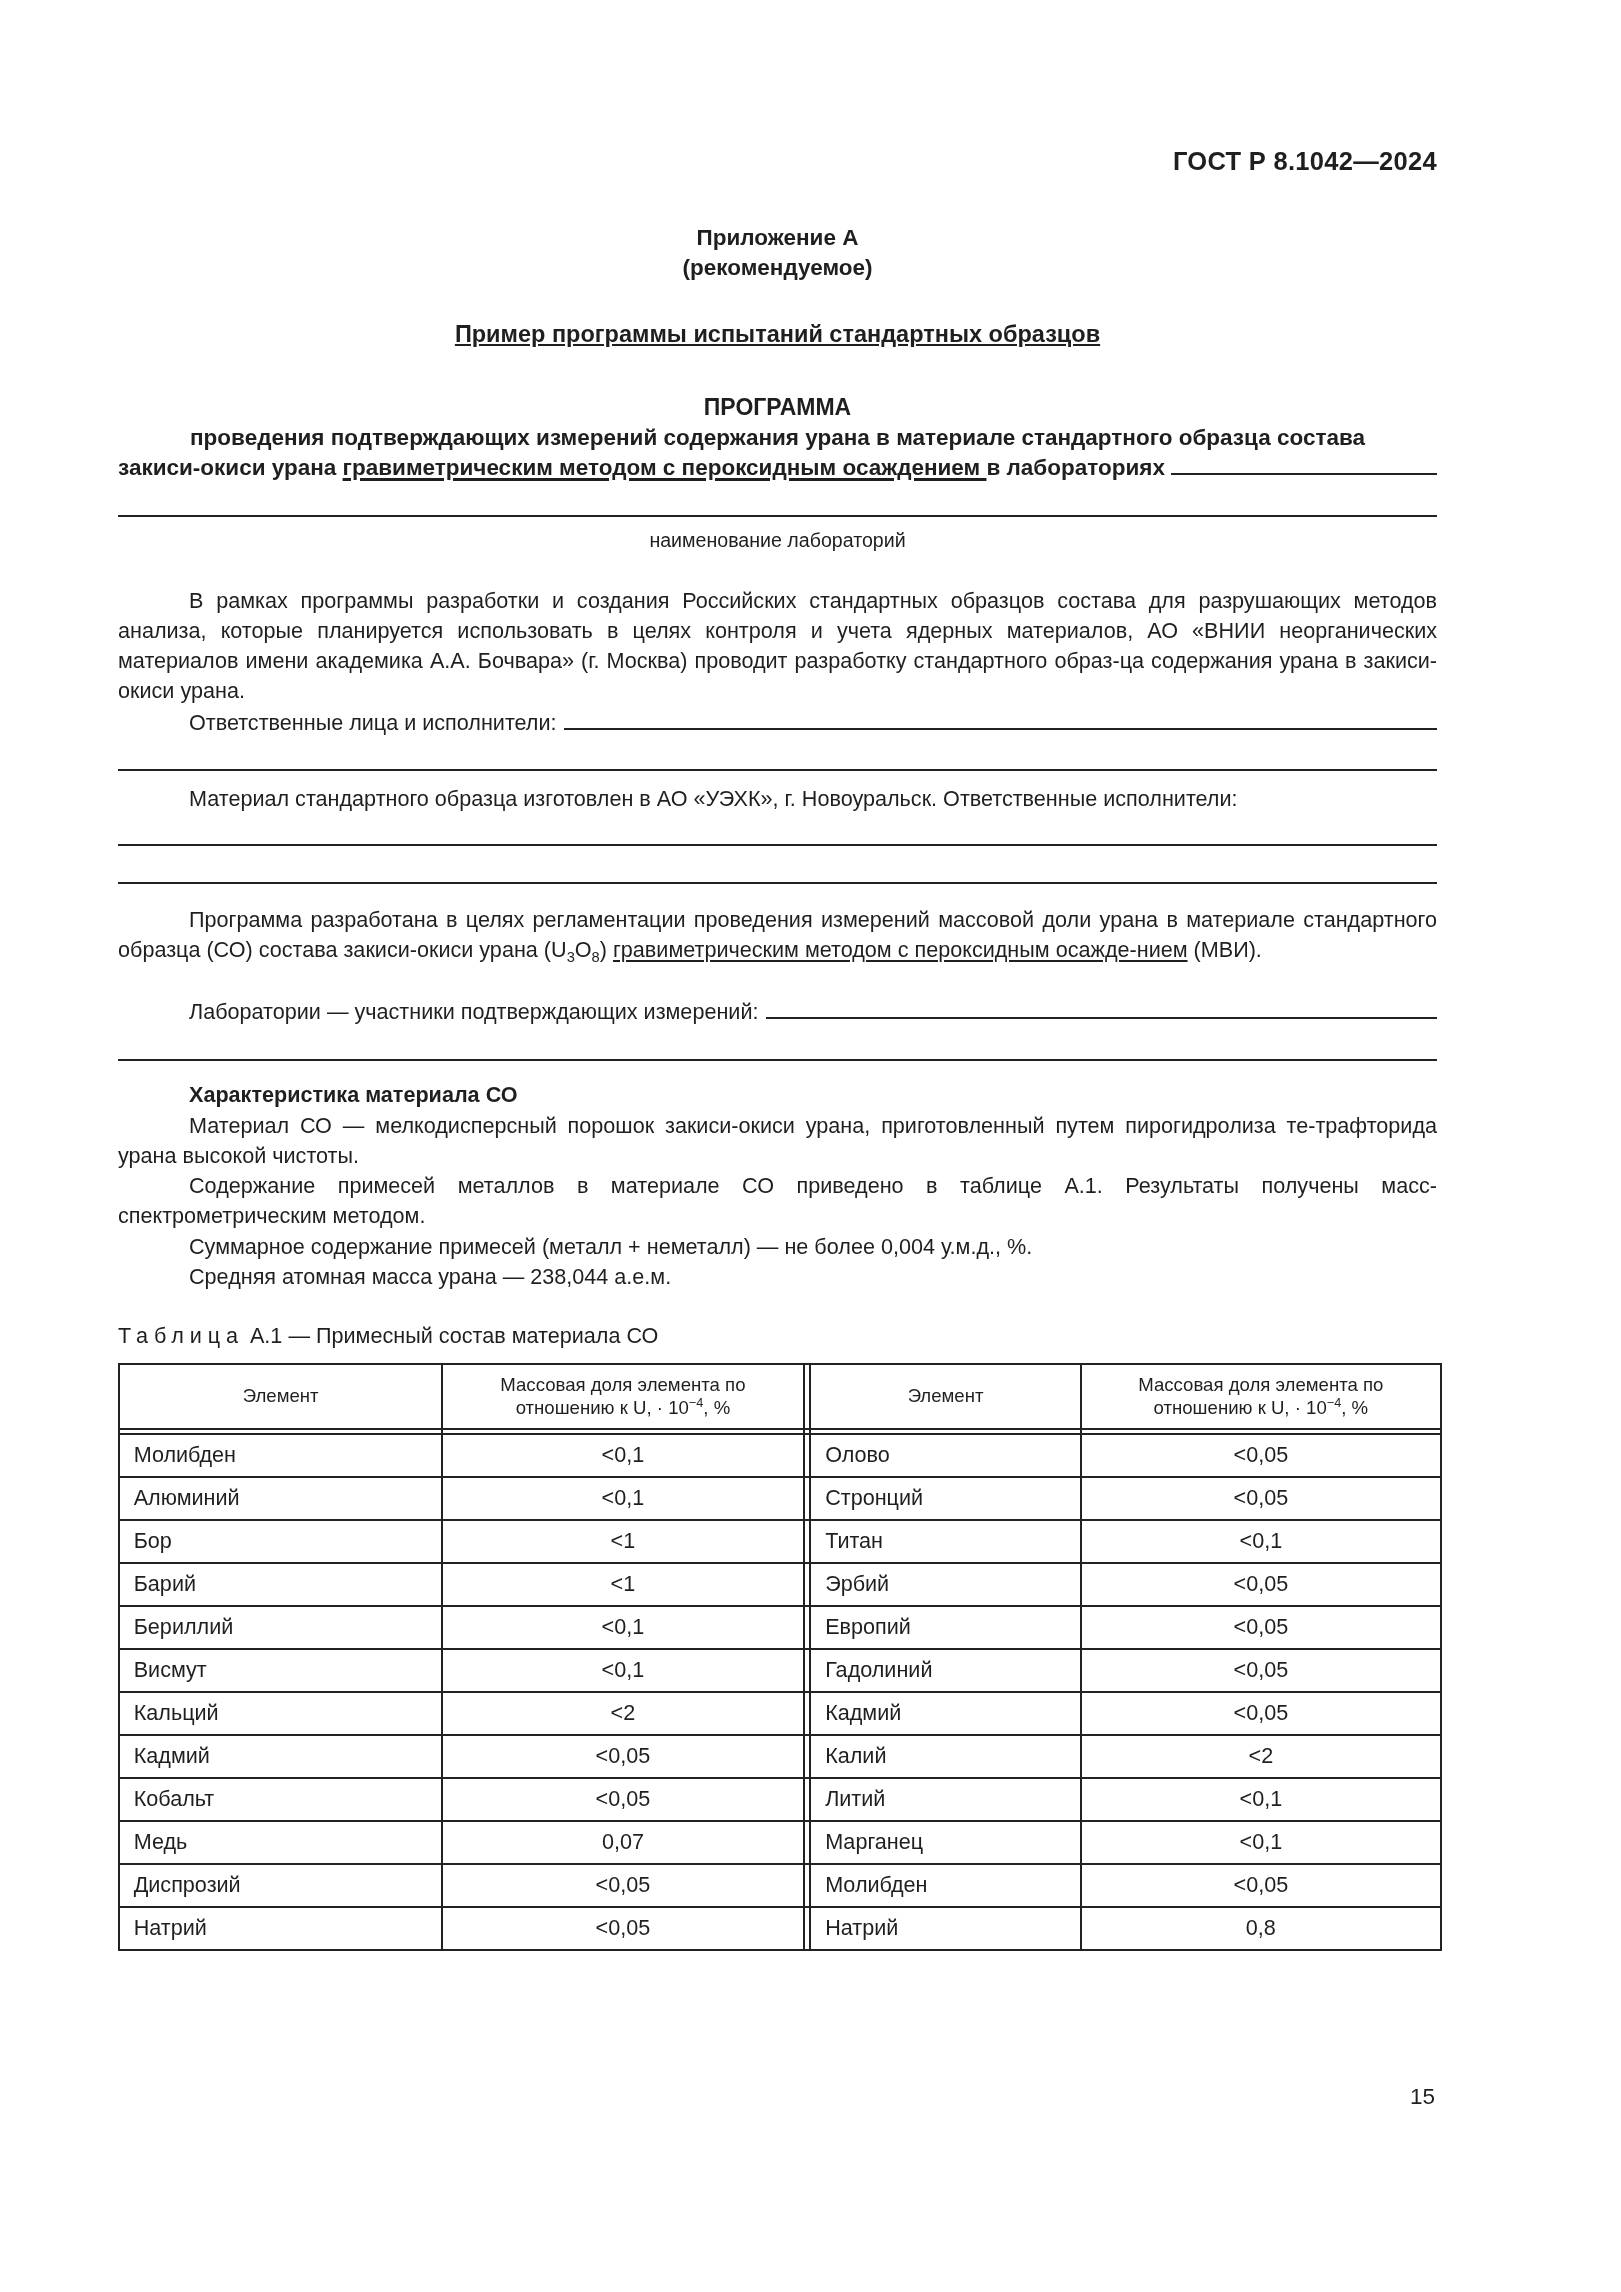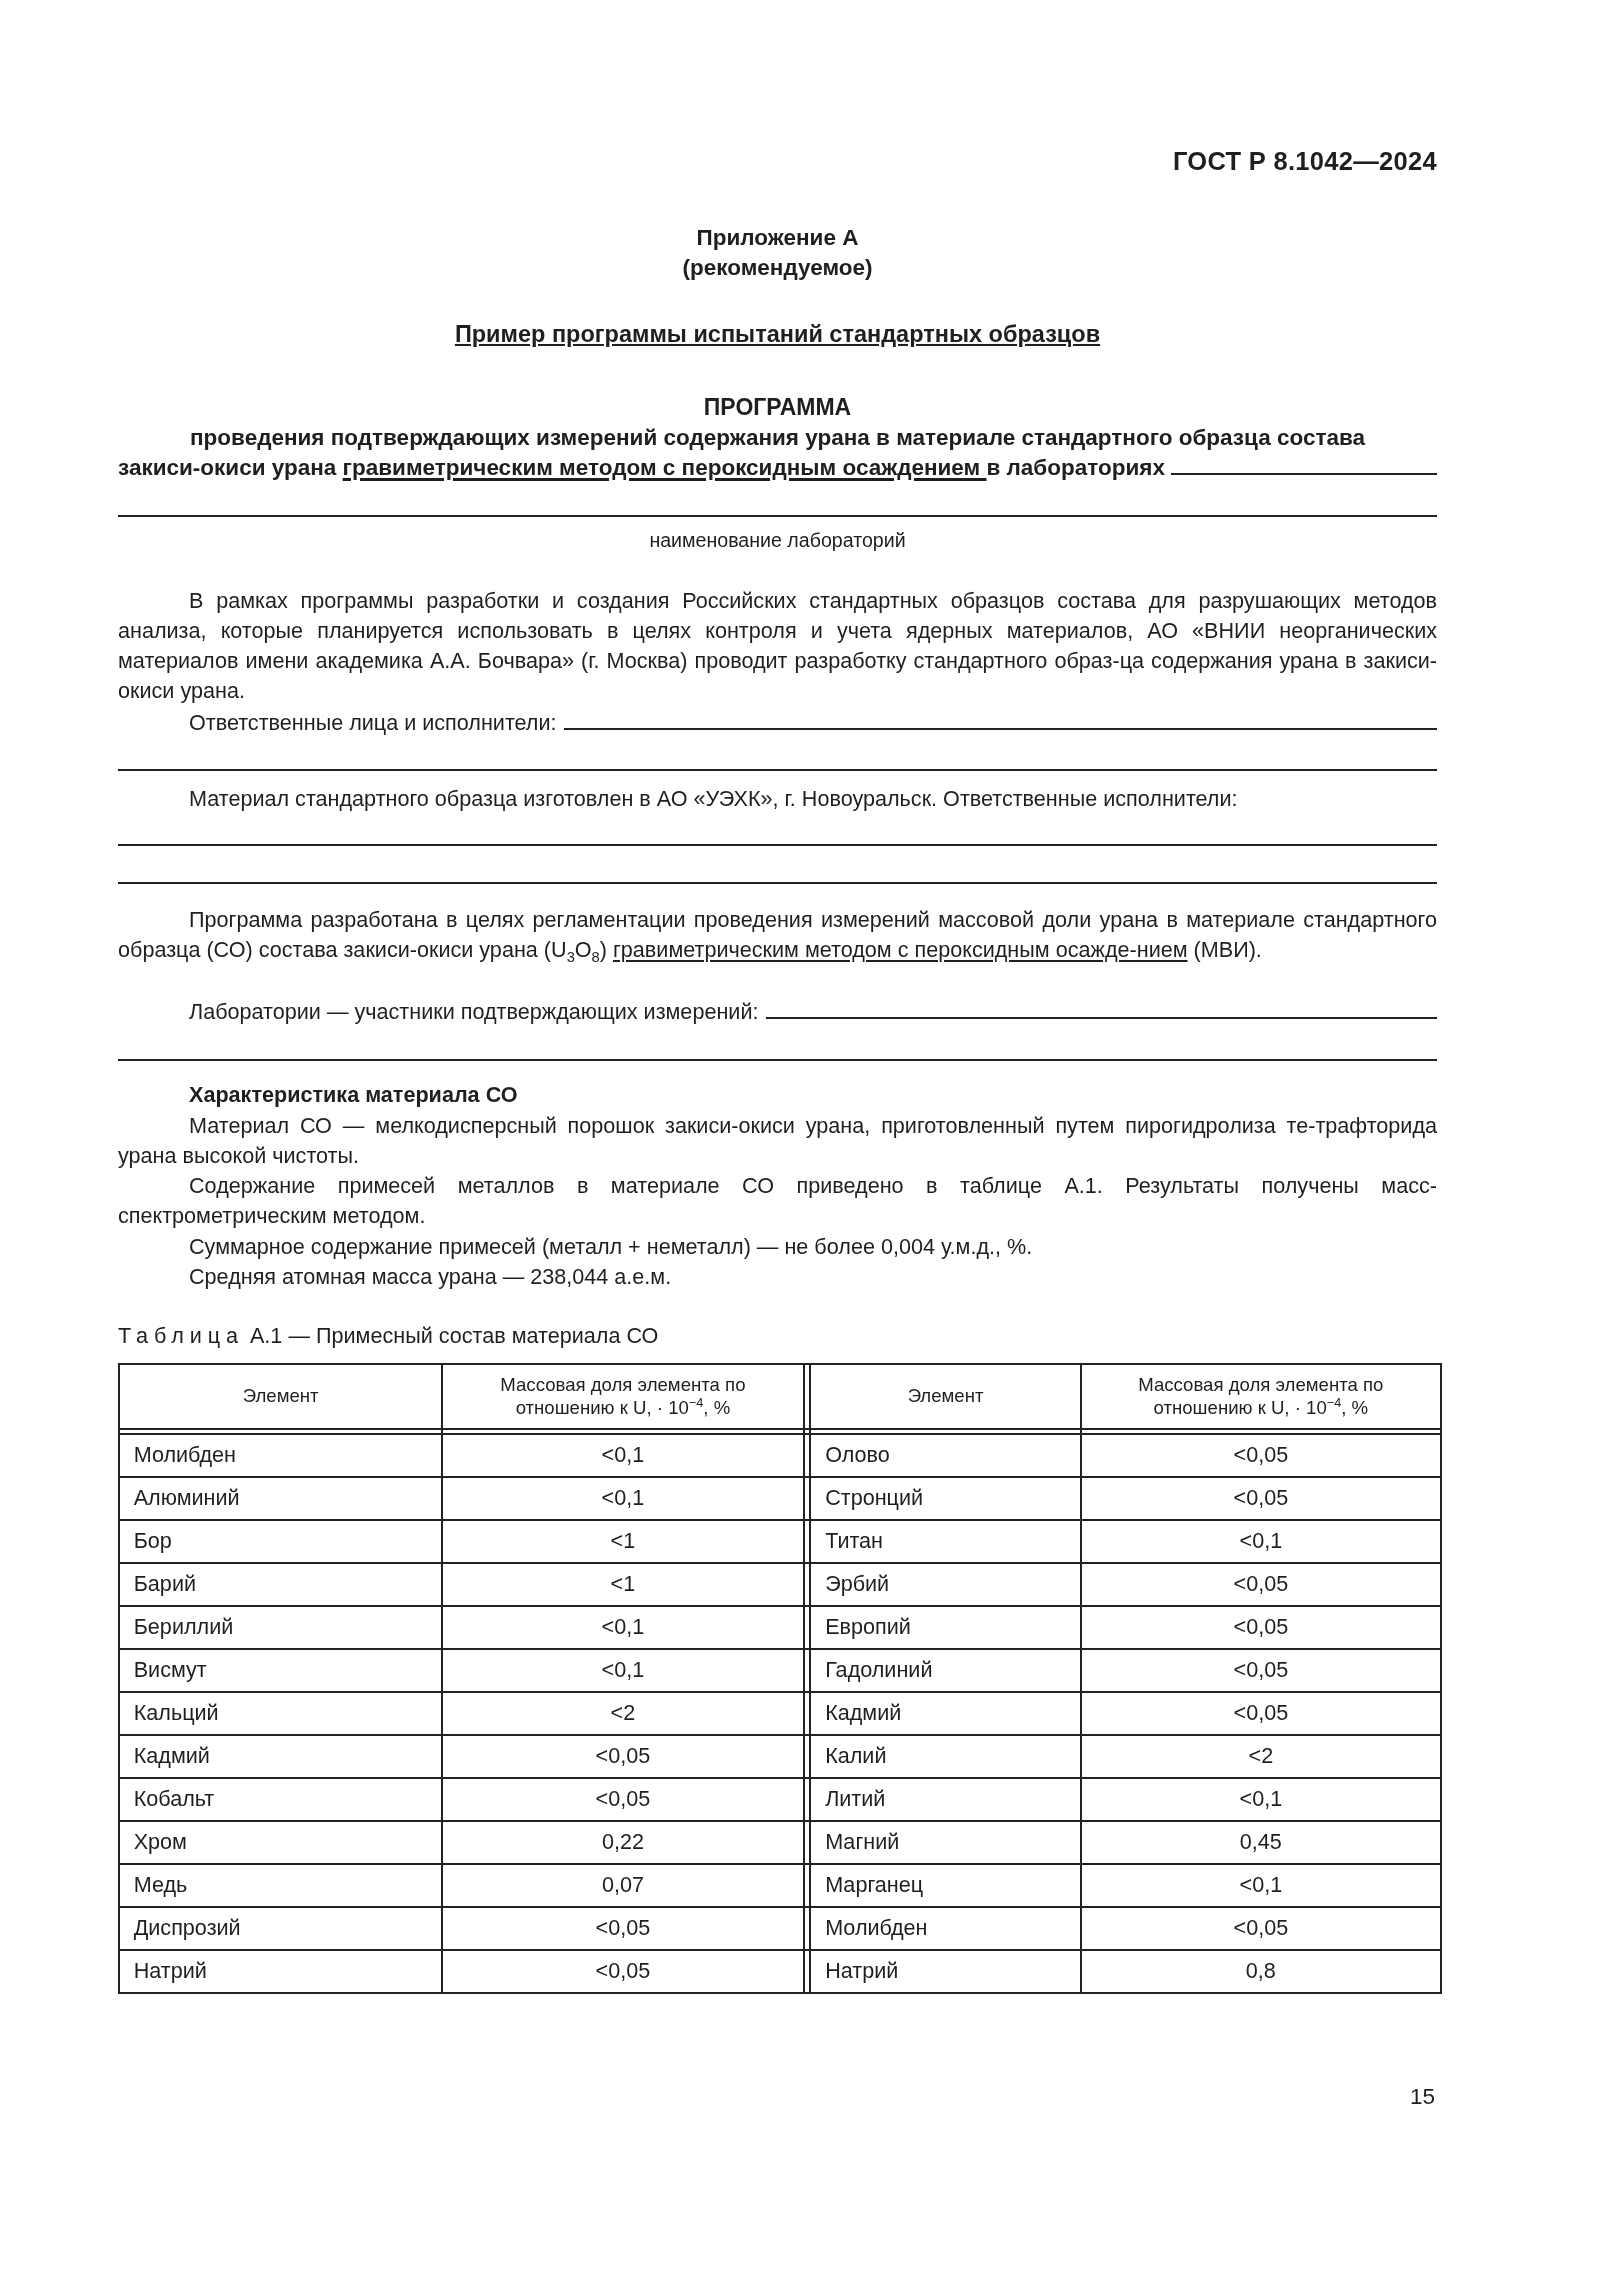--- a/index.html
+++ b/index.html
@@ -183,27 +183,20 @@
         <td class="val">&lt;2</td>
       </tr>
       <tr>
         <td class="el">Кобальт</td>
         <td class="val">&lt;0,05</td>
         <td class="sep"></td>
         <td class="el">Литий</td>
         <td class="val">&lt;0,1</td>
       </tr>
       <tr>
-        <td class="el">Хром</td>
-        <td class="val">0,22</td>
-        <td class="sep"></td>
-        <td class="el">Магний</td>
-        <td class="val">0,45</td>
-      </tr>
-      <tr>
         <td class="el">Медь</td>
         <td class="val">0,07</td>
         <td class="sep"></td>
         <td class="el">Марганец</td>
         <td class="val">&lt;0,1</td>
       </tr>
       <tr>
         <td class="el">Диспрозий</td>
         <td class="val">&lt;0,05</td>
         <td class="sep"></td>

